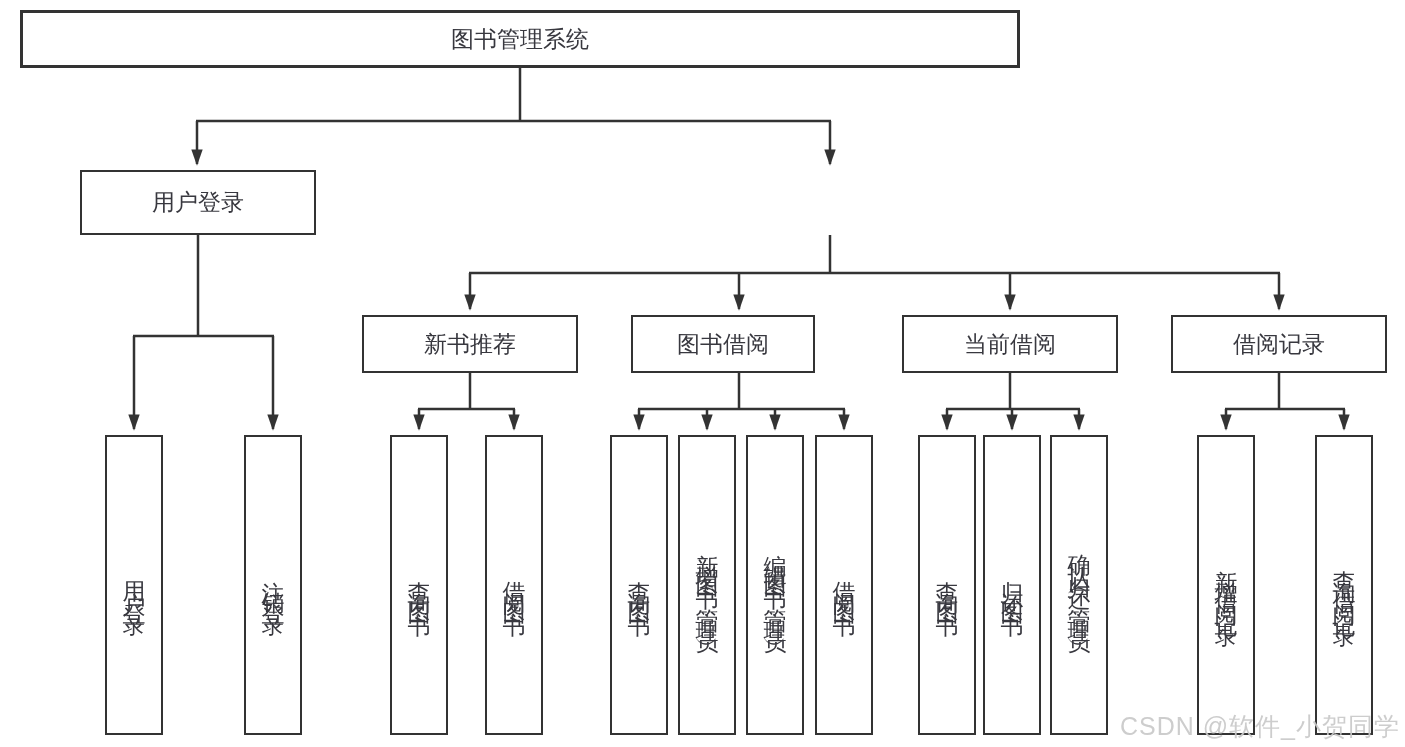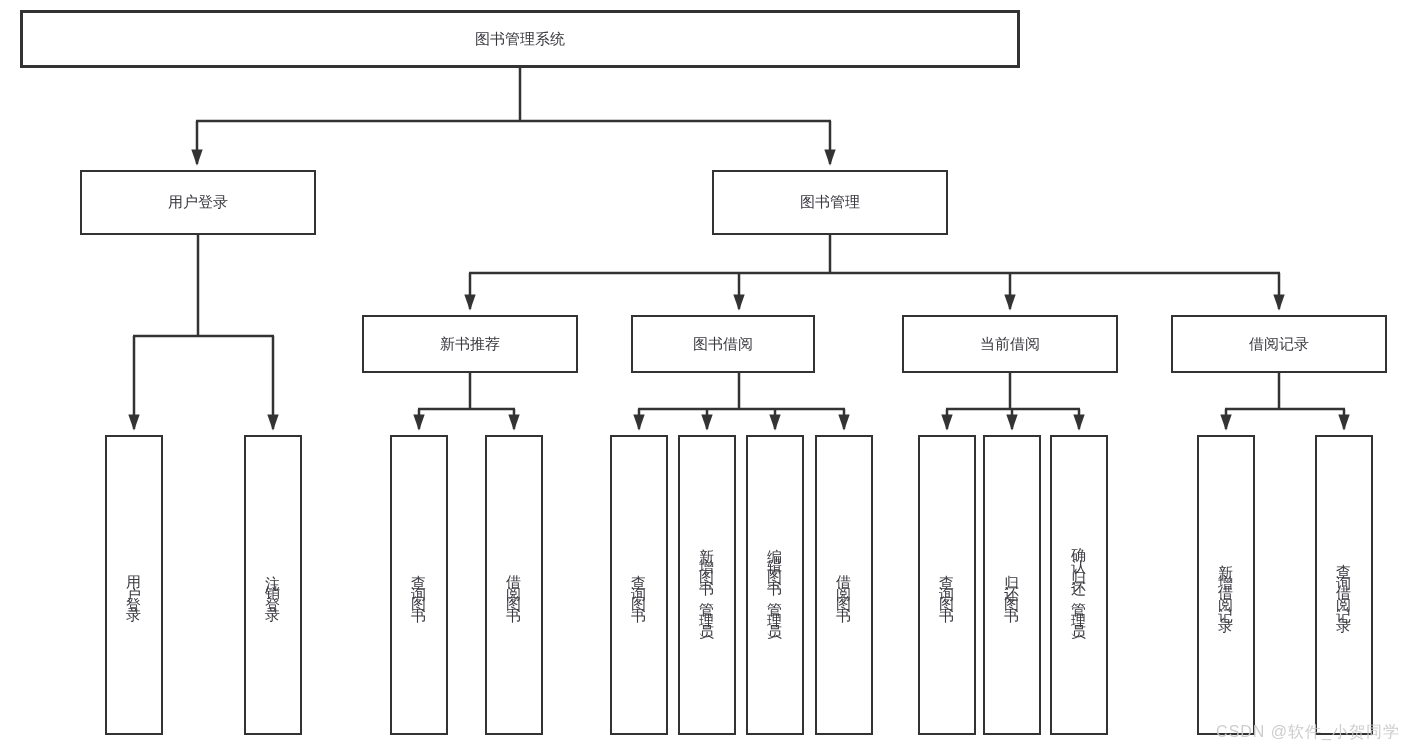--- a/index.html
+++ b/index.html
@@ -15,35 +15,35 @@
   .connectors { position: absolute; left: 0; top: 0; width: 1405px; height: 747px; }
   .conn { stroke: #333333; stroke-width: 2.5; fill: none; }
   .node {
     position: absolute;
     background: #ffffff;
     border: 2.5px solid #333333;
     display: flex;
     align-items: center;
     justify-content: center;
     color: #38383f;
-    font-size: 15px;
+    font-size: 23px;
   }
   .node.root-node { border-width: 3px; }
   .node span { white-space: nowrap; }
   .leaf span {
     writing-mode: vertical-rl;
     letter-spacing: 11px;
     line-height: 1;
     white-space: normal;
   }
   .watermark {
     position: absolute;
     right: 5px;
     bottom: 4px;
-    font-size: 16px;
+    font-size: 25px;
     color: #c9c9c9;
     opacity: 0.92;
     z-index: 10;
     letter-spacing: 1px;
   }
 </style>
 </head>
 <body>
 
 <div class="canvas">
@@ -96,23 +96,20 @@
     <path class="conn" d="M1344,409 V429" marker-end="url(#arrow)"></path>
   </svg>
 
   <div class="node root-node" style="left:20px; top:10px; width:1000px; height:58px;">
     <span>图书管理系统</span>
   </div>
 
   <div class="node" style="left:80px; top:170px; width:236px; height:65px;">
     <span>用户登录</span>
   </div>
-  <div class="node" style="left:712px; top:170px; width:236px; height:65px;">
-    <span>图书管理</span>
-  </div>
 
   <div class="node" style="left:362px; top:315px; width:216px; height:58px;text-align:center;">
     <span>新书推荐</span>
   </div>
   <div class="node" style="left:631px; top:315px; width:184px; height:58px;">
     <span>图书借阅</span>
   </div>
   <div class="node" style="left:902px; top:315px; width:216px; height:58px;">
     <span>当前借阅</span>
   </div>

